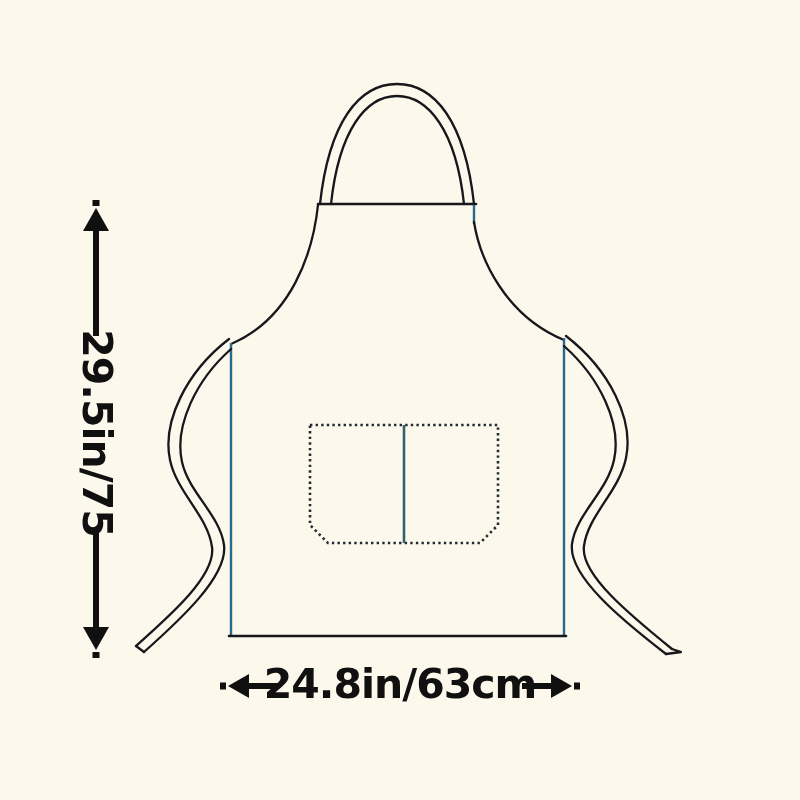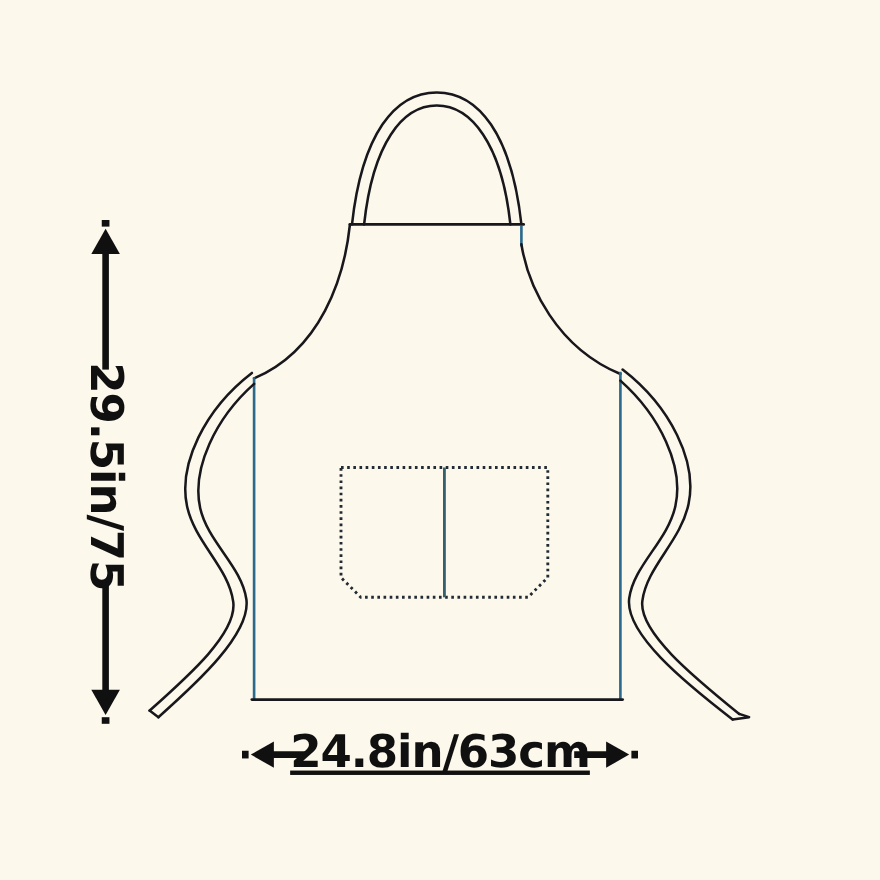--- a/index.html
+++ b/index.html
@@ -35,21 +35,20 @@
     white-space:nowrap;
     line-height:1;
   }
   .dim-label.vertical{
     left:96px;top:433px;
     transform:translate(-50%,-50%) rotate(90deg);
   }
   .dim-label.horizontal{
     left:400px;top:684px;
     transform:translate(-50%,-50%);
-    text-decoration:underline;
   }
 </style>
 </head>
 <body>
 
 <div class="stage">
 
   <svg width="800" height="800" viewBox="0 0 800 800">
 
     <path class="stroke-outline" d="M320,204 C329,122 359,84 397,84 C435,84 465,122 474,204"></path>

